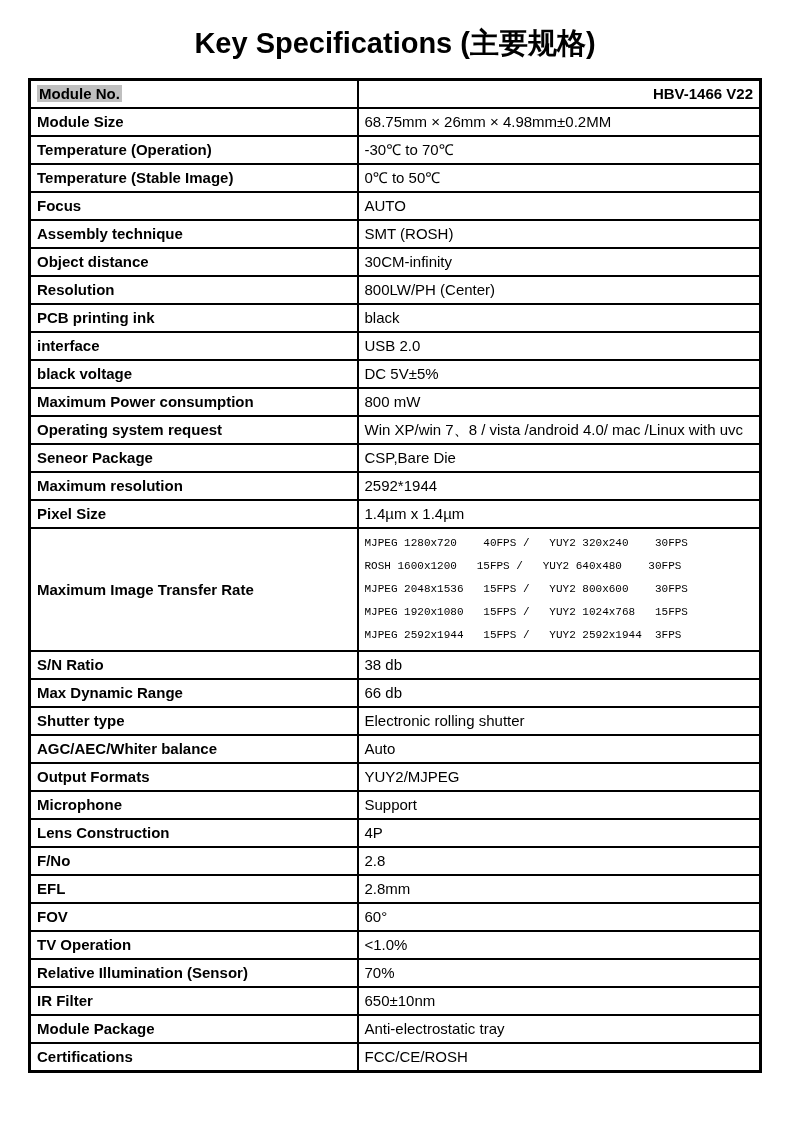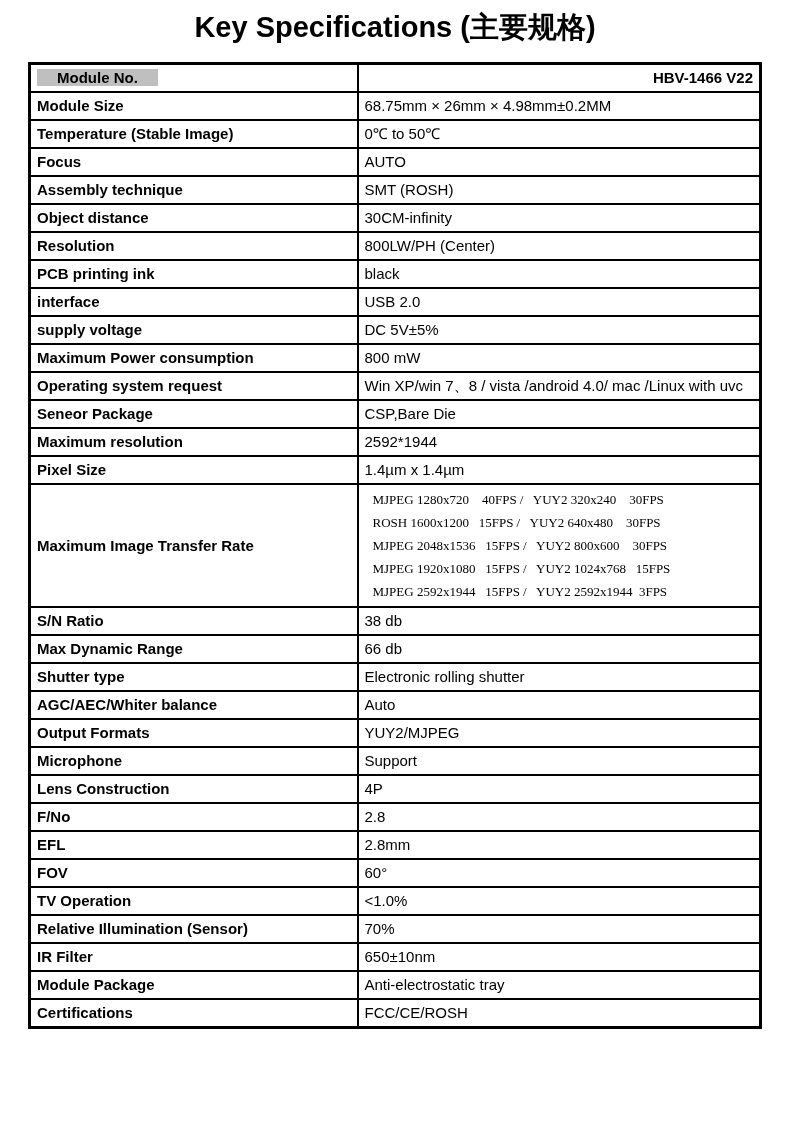--- a/index.html
+++ b/index.html
@@ -13,21 +13,21 @@
     width: 790px;
     min-height: 1140px;
     box-sizing: border-box;
     padding: 8px 28px 10px 28px;
     background: #ffffff;
   }
   .title {
     text-align: center;
     font-size: 29px;
     font-weight: bold;
-    margin: 0 0 14px 0;
+    margin: 16px 0 14px 0;
     letter-spacing: 0px;
     font-family: "Liberation Sans", sans-serif;
   }
   table.spec {
     width: 100%;
     border-collapse: collapse;
     border: 3px solid #000000;
     table-layout: fixed;
   }
   table.spec td {
@@ -42,35 +42,34 @@
   col.c-value { width: auto; }
   td.label-cell {
     font-weight: bold;
     padding-left: 7px;
   }
   td.value-cell {
     padding-left: 9px;
   }
   .hl {
     background: #bfbfbf;
-    padding: 0 20px;
+    padding: 0 2px;
   }
   td.value-center {
     text-align: right;
     font-weight: bold;
   }
   td.mono-cell {
     padding: 6px 4px 6px 8px;
   }
   .pre-line {
-    font-family: Liberation Serif, serif;
-    font-size: 13px;
+    font-family: Liberation Mono, monospace;
+    font-size: 11px;
     line-height: 23px;
     white-space: pre;
-    margin-left: 8px;
   }
 </style>
 </head>
 <body>
 
 <div class="page">
   <h1 class="title">Key Specifications (主要规格)</h1>
 
   <table class="spec">
     <colgroup>
@@ -80,20 +79,24 @@
     <tbody>
         <tr>
           <td class="label-cell"><span class="hl">Module No.</span></td>
           <td class="value-cell value-center">HBV-1466 V22</td>
         </tr>
         <tr>
           <td class="label-cell">Module Size</td>
           <td class="value-cell">68.75mm × 26mm × 4.98mm±0.2MM</td>
         </tr>
         <tr>
+          <td class="label-cell">Temperature (Operation)</td>
+          <td class="value-cell">-30℃ to 70℃</td>
+        </tr>
+        <tr>
           <td class="label-cell">Temperature (Stable Image)</td>
           <td class="value-cell">0℃ to 50℃</td>
         </tr>
         <tr>
           <td class="label-cell">Focus</td>
           <td class="value-cell">AUTO</td>
         </tr>
         <tr>
           <td class="label-cell">Assembly technique</td>
           <td class="value-cell">SMT (ROSH)</td>
@@ -108,21 +111,21 @@
         </tr>
         <tr>
           <td class="label-cell">PCB printing ink</td>
           <td class="value-cell">black</td>
         </tr>
         <tr>
           <td class="label-cell">interface</td>
           <td class="value-cell">USB 2.0</td>
         </tr>
         <tr>
-          <td class="label-cell">supply voltage</td>
+          <td class="label-cell">black voltage</td>
           <td class="value-cell">DC 5V±5%</td>
         </tr>
         <tr>
           <td class="label-cell">Maximum Power consumption</td>
           <td class="value-cell">800 mW</td>
         </tr>
         <tr>
           <td class="label-cell">Operating system request</td>
           <td class="value-cell">Win XP/win 7、8 / vista /android 4.0/ mac /Linux with uvc</td>
         </tr>

